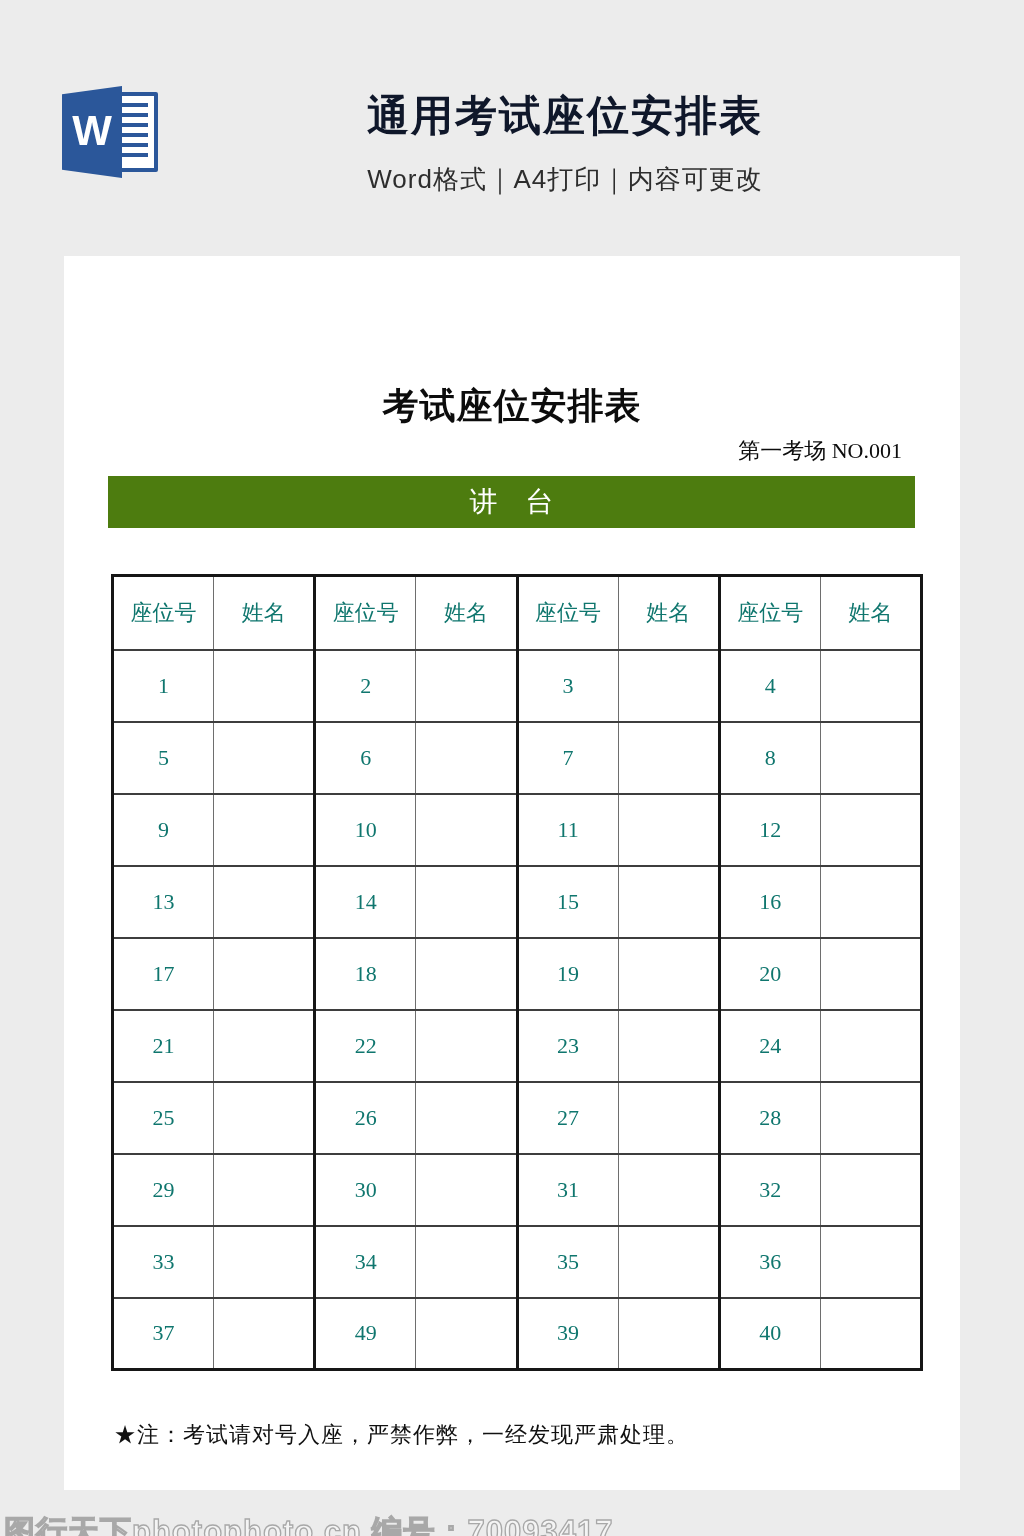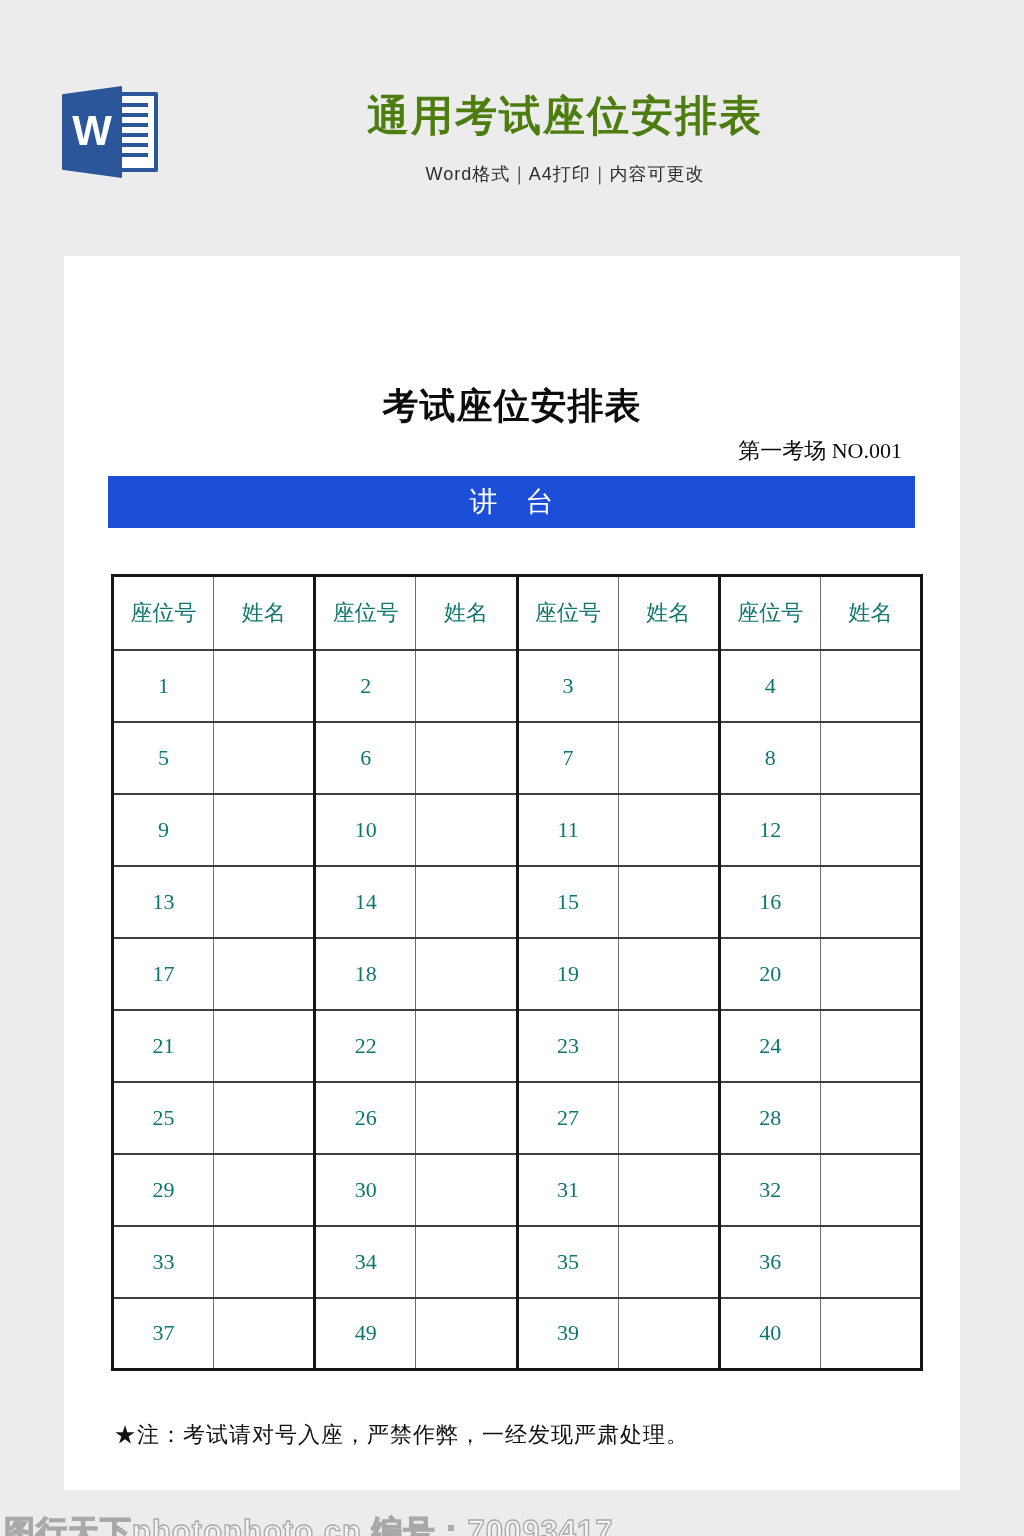--- a/index.html
+++ b/index.html
@@ -28,21 +28,21 @@
     background:#2b579a;
     clip-path:polygon(0 9%, 100% 0, 100% 100%, 0 91%);
     display:flex; align-items:center; justify-content:center;
   }
   .word-icon .flap-letter {
     color:#ffffff; font-weight:bold; font-size:42px;
     font-family:"Liberation Sans",sans-serif; transform:translateY(-1px);
   }
   .promo-text { position:absolute; left:200px; top:88px; width:730px; text-align:center; }
   .promo-title { font-size:42px; font-weight:bold; color:#2e5fa4; letter-spacing:2px; }
-  .promo-subtitle { margin-top:18px; font-size:18px; color:#2d2d2d; letter-spacing:1px; }
+  .promo-subtitle { margin-top:18px; font-size:26px; color:#2d2d2d; letter-spacing:1px; }
 
   
   .doc-page {
     position:absolute; left:64px; top:256px; width:896px; height:1234px;
     background:#ffffff;
   }
   .doc-title {
     position:absolute; left:0; top:126px; width:100%; text-align:center;
     font-family:"Liberation Serif","DejaVu Serif",serif;
     font-weight:bold; font-size:36px; color:#0c0c0c; letter-spacing:1px;
@@ -107,29 +107,29 @@
   <div class="promo-header">
     <div class="word-icon">
       <div class="doc">
         <div class="doc-lines"></div>
       </div>
       <div class="flap">
         <span class="flap-letter">W</span>
       </div>
     </div>
     <div class="promo-text">
-      <div class="promo-title" style="color: #4d7c0f;">通用考试座位安排表</div>
+      <div class="promo-title" style="color: #0f172a;">通用考试座位安排表</div>
       <div class="promo-subtitle">Word格式｜A4打印｜内容可更改</div>
     </div>
   </div>
 
   <div class="doc-page">
     <div class="doc-title">考试座位安排表</div>
     <div class="room-label">第一考场 NO.001</div>
-    <div class="podium-banner" style="background: #1d4ed8;">
+    <div class="podium-banner" style="background: #4d7c0f;">
       <span>讲　台</span>
     </div>
 
     <table class="seating-table">
       <thead>
         <tr>
             <th class="seat-cell group-start">座位号</th>
             <th class="name-cell">姓名</th>
             <th class="seat-cell group-start">座位号</th>
             <th class="name-cell">姓名</th>

